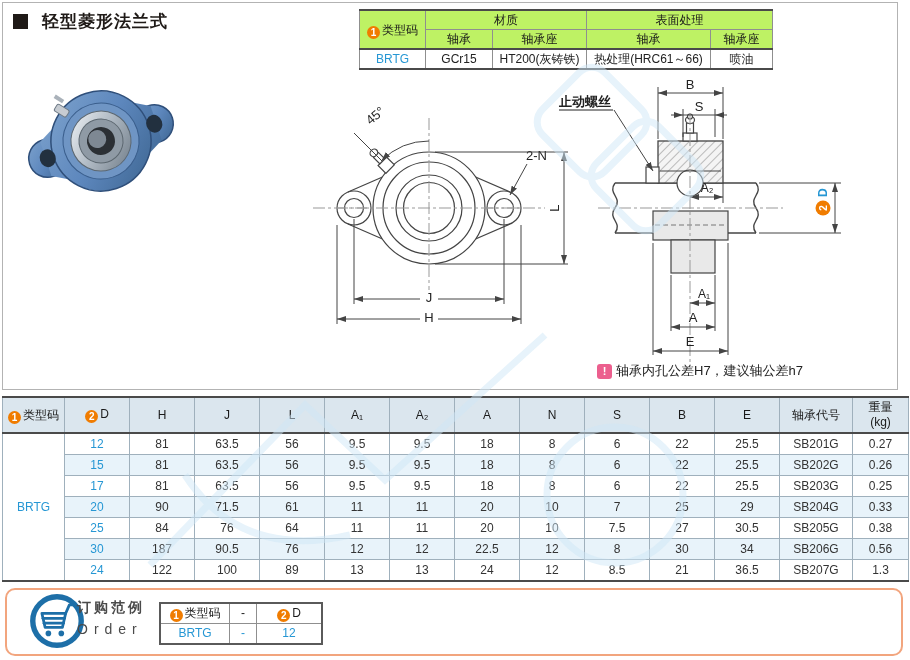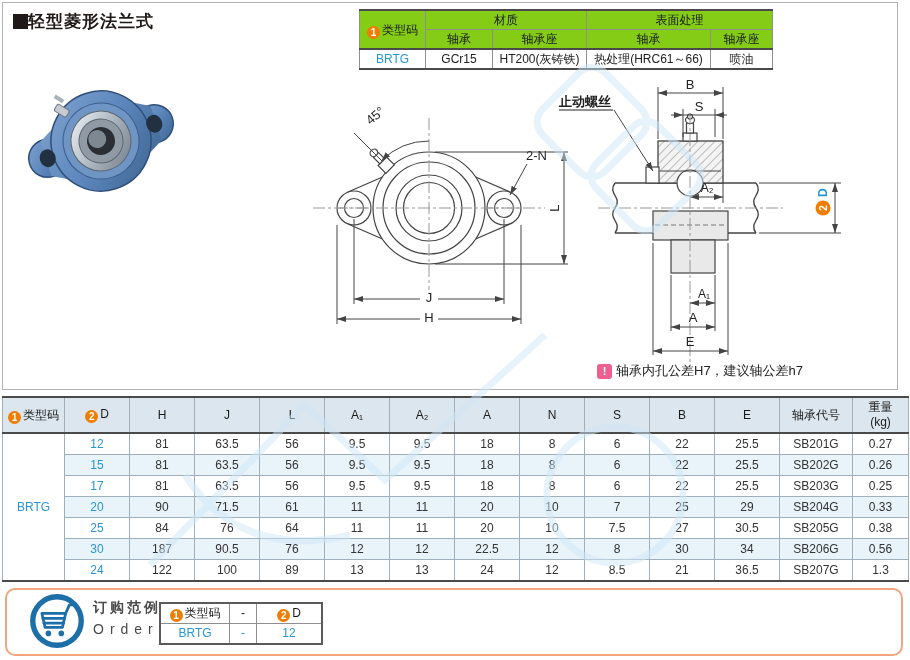--- a/index.html
+++ b/index.html
@@ -2,32 +2,32 @@
 <html><head>
 <meta charset="utf-8">
 <style>
   html,body{margin:0;padding:0;background:#fff;}
   .page{position:relative;width:910px;height:660px;background:#fff;overflow:hidden;
         font-family:"Liberation Sans","DejaVu Sans",sans-serif;color:#222;}
 
   
   .top-box{position:absolute;left:2px;top:2px;width:894px;height:386px;
            border:1px solid #b3b3b3;background:#fff;}
-  .title-row{position:absolute;left:10px;top:7px;display:flex;align-items:center;gap:0;}
+  .title-row{position:absolute;left:10px;top:7px;display:flex;align-items:center;gap:14px;}
   .title-square{display:inline-block;width:15px;height:15px;background:#1f1a17;}
   .page-title{font-size:17px;font-weight:bold;color:#1f1a17;letter-spacing:1px;}
 
   .product-photo{position:absolute;left:12px;top:60px;width:172px;height:142px;}
 
   
   .spec-table{position:absolute;left:356px;top:6px;border-collapse:collapse;
               font-size:12px;border-top:2px solid #4a4a4a;border-bottom:2px solid #4a4a4a;}
   .spec-table th,.spec-table td{border:1px solid #8f8f8f;text-align:center;
               padding:0 4px;height:18px;line-height:18px;font-weight:normal;white-space:nowrap;}
-  .spec-table th{background:#84cc16;color:#1a1a1a;}
+  .spec-table th{background:#bef264;color:#1a1a1a;}
   .spec-table tr.data td{border-top:2px solid #4a4a4a;background:#fff;}
   .blue-text{color:#2697d4;}
 
   .badge{display:inline-block;width:13px;height:13px;border-radius:50%;background:#f07c00;
          color:#fff;font-size:10px;font-weight:bold;line-height:13px;text-align:center;
          margin-right:2px;vertical-align:-2px;}
 
   .front-view{position:absolute;left:295px;top:70px;}
   .side-view{position:absolute;left:540px;top:72px;}
 
@@ -46,21 +46,21 @@
   .main-table tbody td{height:20px;color:#333;}
   .main-table tbody tr.alt{background:#e8f3fa;}
   .main-table td.type-code-cell{background:#fff;color:#2697d4;}
   .main-table td.d-cell{color:#2697d4;}
   .weight-head div{line-height:15px;}
 
   
   .order-box{position:absolute;left:5px;top:588px;width:894px;height:64px;
              border:2px solid #f2a57e;border-radius:10px;background:#fff;}
   .cart-icon{position:absolute;left:22px;top:3px;width:56px;height:56px;}
-  .order-labels{position:absolute;left:86px;top:9px;color:#4a4a4a;}
+  .order-labels{position:absolute;left:70px;top:9px;color:#4a4a4a;}
   .order-label-cn{font-size:14px;font-weight:bold;letter-spacing:3px;}
   .order-label-en{font-size:14px;letter-spacing:6px;margin-top:4px;}
   .order-table{position:absolute;left:152px;top:12px;border-collapse:collapse;font-size:12px;
                border:2px solid #5a5a5a;}
   .order-table th,.order-table td{border:1px solid #8f8f8f;text-align:center;height:19px;
                line-height:19px;padding:0 3px;font-weight:normal;white-space:nowrap;}
   .order-table th{background:#fff;color:#1a1a1a;}
 
   .watermark{position:absolute;left:0;top:0;width:910px;height:660px;pointer-events:none;z-index:9;}
   svg text{font-family:"Liberation Sans","DejaVu Sans",sans-serif;}

